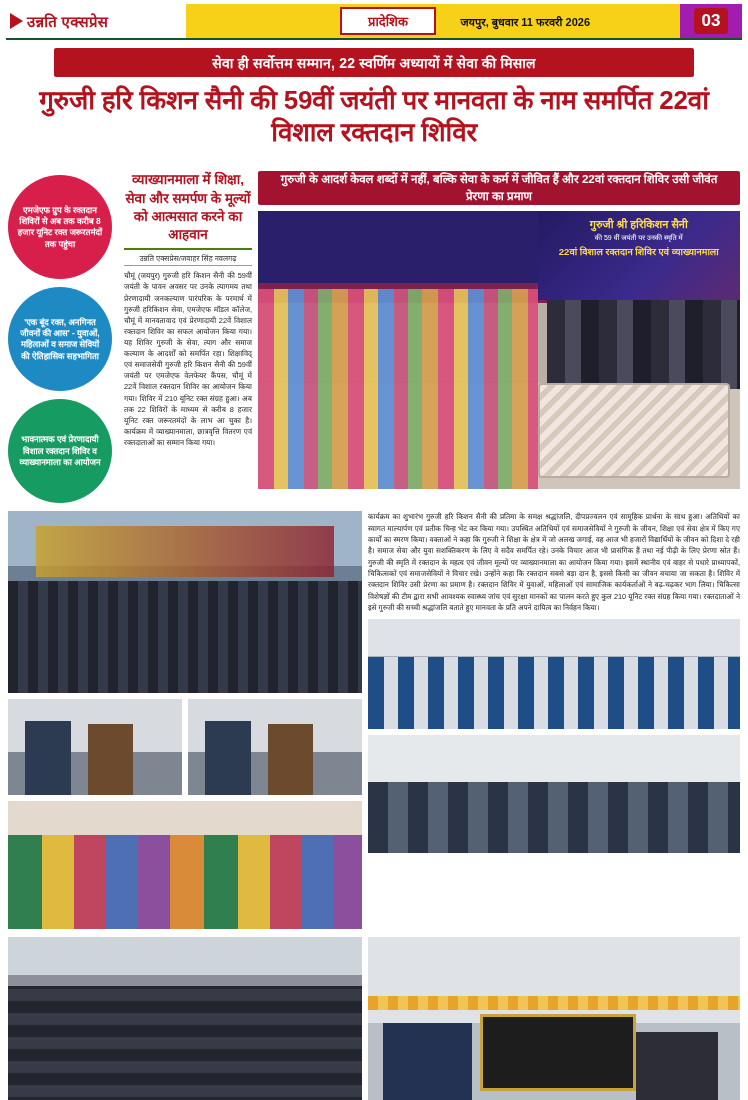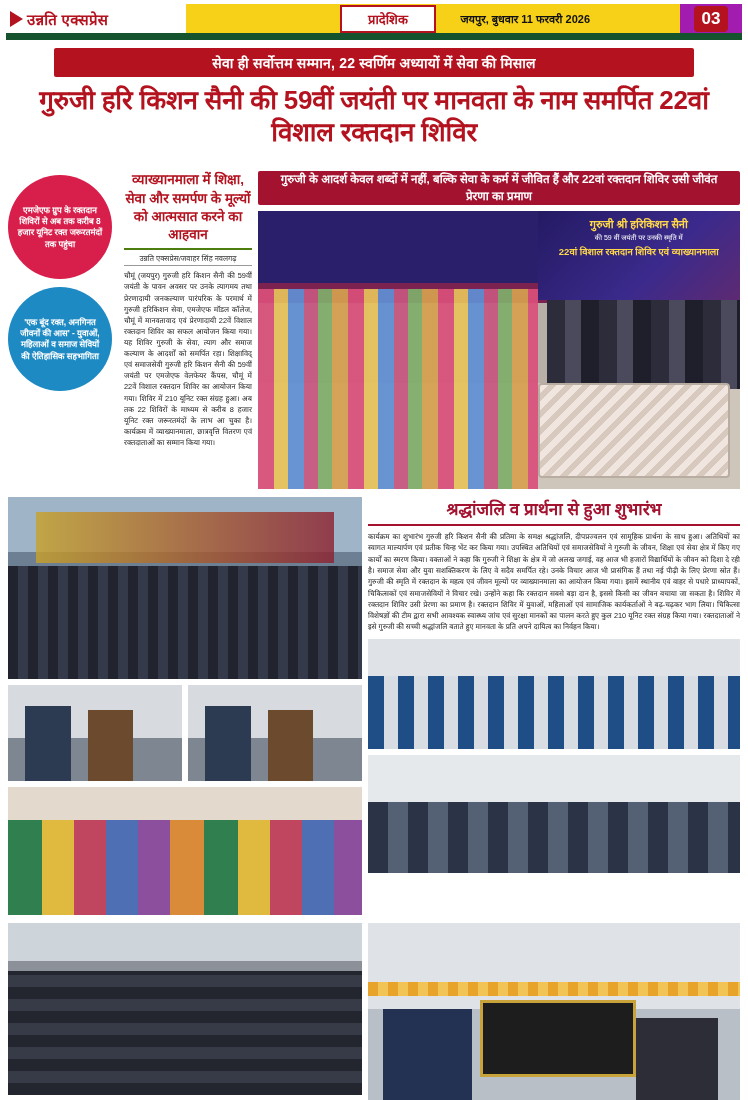--- a/index.html
+++ b/index.html
@@ -19,21 +19,21 @@
     position: relative;
     background: #fff;
     padding: 0 6px;
   }
 
   
   .masthead {
     display: flex;
     align-items: stretch;
     height: 36px;
-    border-bottom: 7px solid #14532d;
+    border-bottom: 2px solid #14532d;
     margin: 4px 0 0 0;
   }
   .mast-logo {
     width: 180px;
     display: flex;
     align-items: center;
     padding-left: 4px;
   }
   .mast-logo .tri {
     width: 0; height: 0;
@@ -399,20 +399,21 @@
 
   <div class="kicker">सेवा ही सर्वोत्तम सम्मान, 22 स्वर्णिम अध्यायों में सेवा की मिसाल</div>
 
   <div class="headline">गुरुजी हरि किशन सैनी की 59वीं जयंती पर मानवता के नाम समर्पित 22वां विशाल रक्तदान शिविर</div>
 
   <div class="upper">
 
     <div class="col-bubbles">
       <div class="bubble b1">एमजेएफ ग्रुप के रक्तदान शिविरों से अब तक करीब 8 हजार यूनिट रक्त जरूरतमंदों तक पहुंचा</div>
       <div class="bubble b2">'एक बूंद रक्त, अनगिनत जीवनों की आस' - युवाओं, महिलाओं व समाज सेवियों की ऐतिहासिक सहभागिता</div>
+      <div class="bubble b3">भावनात्मक एवं प्रेरणादायी विशाल रक्तदान शिविर व व्याख्यानमाला का आयोजन</div>
     </div>
 
     <div class="col-lead">
       <div class="lead-title">व्याख्यानमाला में शिक्षा, सेवा और समर्पण के मूल्यों को आत्मसात करने का आहवान</div>
       <div class="byline">उन्नति एक्सप्रेस/जवाहर सिंह नवलगढ़</div>
       <div class="lead-body">चौमूं (जयपुर) गुरुजी हरि किशन सैनी की 59वीं जयंती के पावन अवसर पर उनके त्यागमय तथा प्रेरणादायी जनकल्याण पारंपरिक के परमार्थ में गुरुजी हरिकिशन सेवा, एमजेएफ मॉडल कॉलेज, चौमूं में मानवतावाद एवं प्रेरणादायी 22वें विशाल रक्तदान शिविर का सफल आयोजन किया गया। यह शिविर गुरुजी के सेवा, त्याग और समाज कल्याण के आदर्शों को समर्पित रहा। शिक्षाविद् एवं समाजसेवी गुरुजी हरि किशन सैनी की 59वीं जयंती पर एमजेएफ वेलफेयर कैंपस, चौमूं में 22वें विशाल रक्तदान शिविर का आयोजन किया गया। शिविर में 210 यूनिट रक्त संग्रह हुआ। अब तक 22 शिविरों के माध्यम से करीब 8 हजार यूनिट रक्त जरूरतमंदों के लाभ आ चुका है। कार्यक्रम में व्याख्यानमाला, छात्रवृत्ति वितरण एवं रक्तदाताओं का सम्मान किया गया।</div>
     </div>
 
     <div class="col-photo">
       <div class="quote-bar">गुरुजी के आदर्श केवल शब्दों में नहीं, बल्कि सेवा के कर्म में जीवित हैं और 22वां रक्तदान शिविर उसी जीवंत प्रेरणा का प्रमाण</div>
@@ -445,21 +446,20 @@
           <div class="pp2"></div>
         </div>
       </div>
       <div class="photo ph-women">
         <div class="sarees"></div>
       </div>
     </div>
 
     <div class="mid-right">
       <div>
-        <div class="art-head">श्रद्धांजलि व प्रार्थना से हुआ शुभारंभ</div>
         <div class="art-body">कार्यक्रम का शुभारंभ गुरुजी हरि किशन सैनी की प्रतिमा के समक्ष श्रद्धांजलि, दीपप्रज्वलन एवं सामूहिक प्रार्थना के साथ हुआ। अतिथियों का स्वागत माल्यार्पण एवं प्रतीक चिन्ह भेंट कर किया गया। उपस्थित अतिथियों एवं समाजसेवियों ने गुरुजी के जीवन, शिक्षा एवं सेवा क्षेत्र में किए गए कार्यों का स्मरण किया। वक्ताओं ने कहा कि गुरुजी ने शिक्षा के क्षेत्र में जो अलख जगाई, वह आज भी हजारों विद्यार्थियों के जीवन को दिशा दे रही है। समाज सेवा और युवा सशक्तिकरण के लिए वे सदैव समर्पित रहे। उनके विचार आज भी प्रासंगिक हैं तथा नई पीढ़ी के लिए प्रेरणा स्रोत हैं। गुरुजी की स्मृति में रक्तदान के महत्व एवं जीवन मूल्यों पर व्याख्यानमाला का आयोजन किया गया। इसमें स्थानीय एवं बाहर से पधारे प्राध्यापकों, चिकित्सकों एवं समाजसेवियों ने विचार रखे। उन्होंने कहा कि रक्तदान सबसे बड़ा दान है, इससे किसी का जीवन बचाया जा सकता है। शिविर में रक्तदान शिविर उसी प्रेरणा का प्रमाण है। रक्तदान शिविर में युवाओं, महिलाओं एवं सामाजिक कार्यकर्ताओं ने बढ़-चढ़कर भाग लिया। चिकित्सा विशेषज्ञों की टीम द्वारा सभी आवश्यक स्वास्थ्य जांच एवं सुरक्षा मानकों का पालन करते हुए कुल 210 यूनिट रक्त संग्रह किया गया। रक्तदाताओं ने इसे गुरुजी की सच्ची श्रद्धांजलि बताते हुए मानवता के प्रति अपने दायित्व का निर्वहन किया।</div>
       </div>
       <div class="photo ph-seated">
         <div class="chairs"></div>
       </div>
       <div class="photo ph-stagegrp">
         <div class="row"></div>
       </div>
     </div>
   </div>

